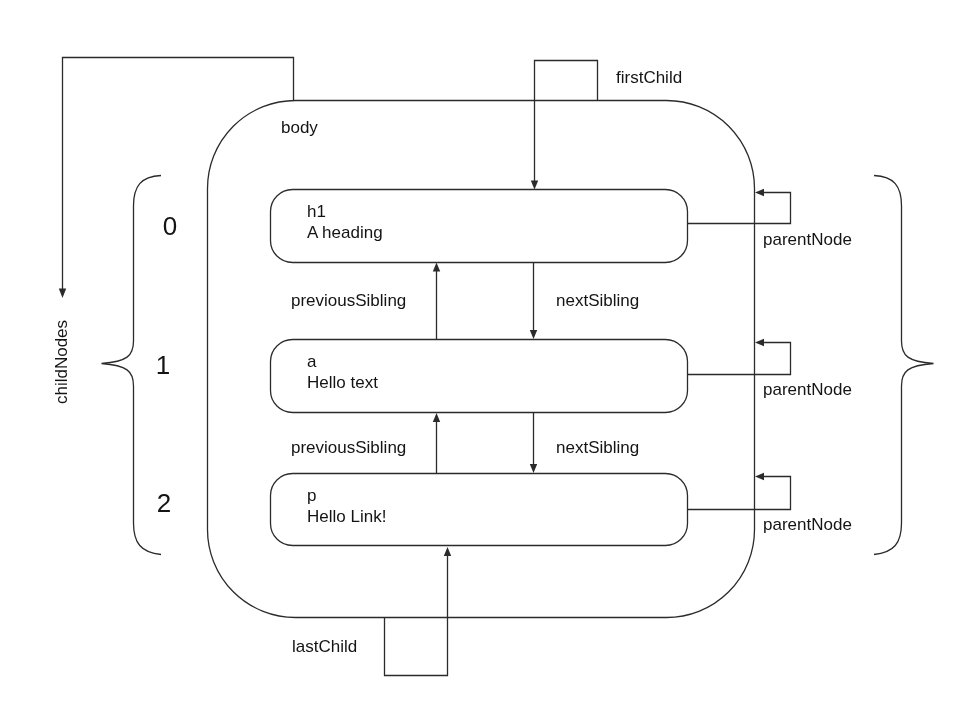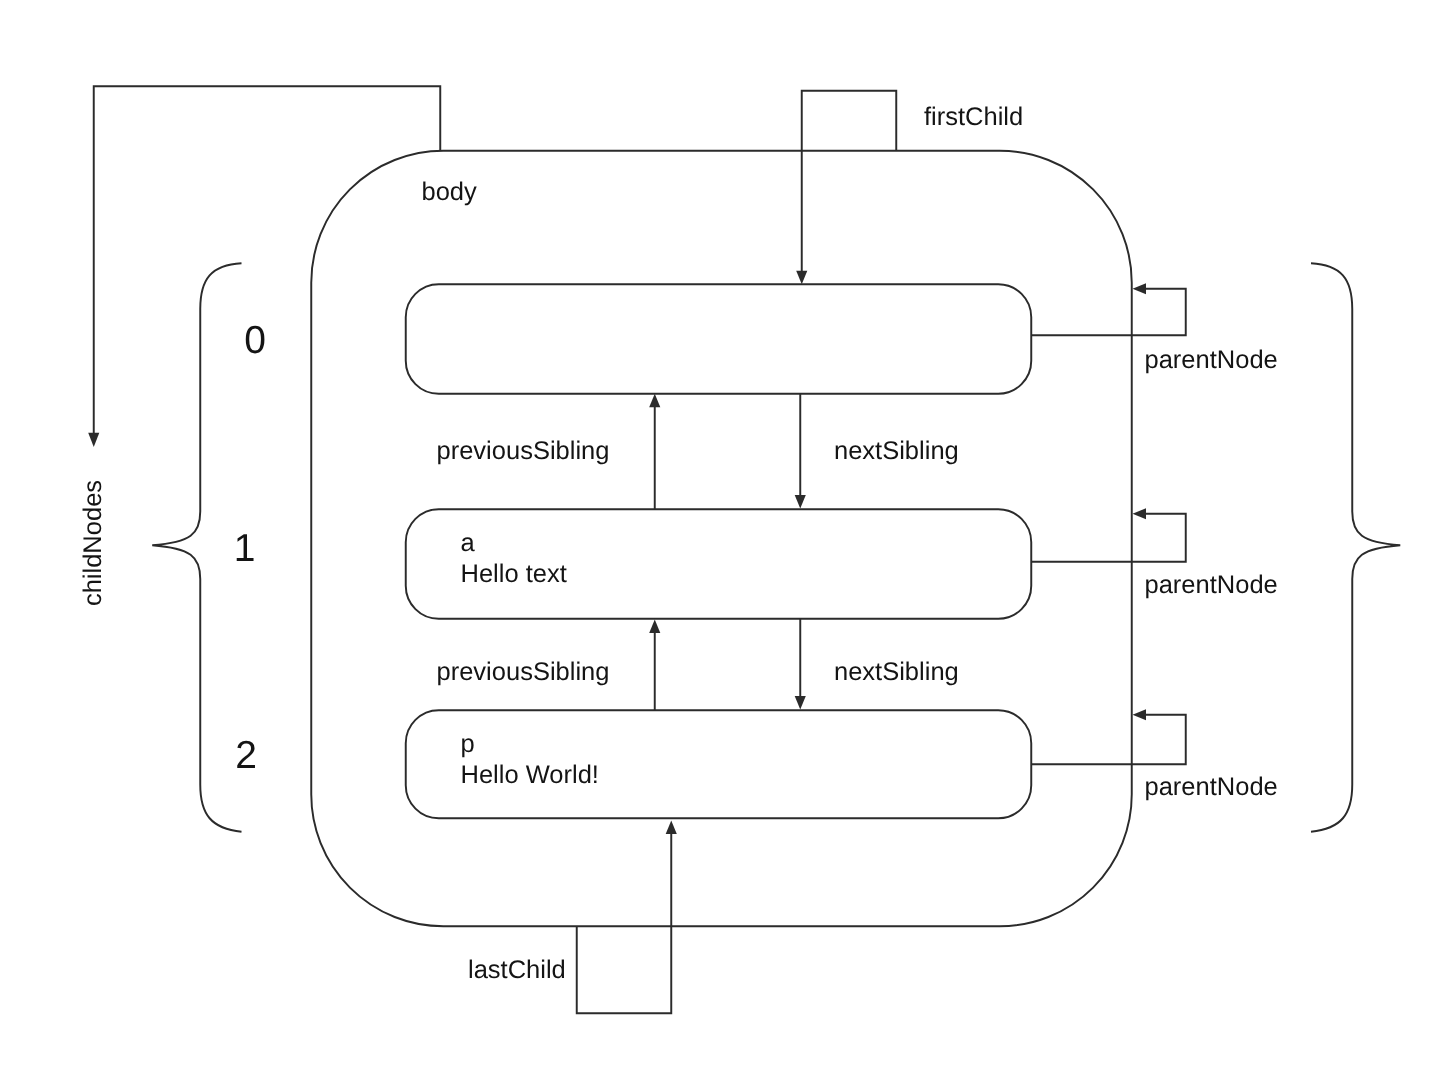--- a/index.html
+++ b/index.html
@@ -88,29 +88,33 @@
   <div class="lbl" style="left:281px;top:118px;text-align:center;">body</div>
 
   <div class="lbl" style="left:616px;top:68px;text-align:center;">firstChild</div>
   <div class="lbl" style="left:763px;top:230px;">parentNode</div>
   <div class="lbl" style="left:763px;top:380px;">parentNode</div>
   <div class="lbl" style="left:763px;top:515px;">parentNode</div>
   <div class="lbl" style="left:291px;top:291px;">previousSibling</div>
   <div class="lbl" style="left:556px;top:291px;">nextSibling</div>
   <div class="lbl" style="left:291px;top:438px;">previousSibling</div>
   <div class="lbl" style="left:556px;top:438px;">nextSibling</div>
-  <div class="lbl" style="left:292px;top:637px;margin-left:20px;">lastChild</div>
+  <div class="lbl" style="left:292px;top:637px;">lastChild</div>
   <div class="lbl rot">childNodes</div>
 
   <div class="idx" style="left:158px;top:212px;">0</div>
   <div class="idx" style="left:151px;top:351px;">1</div>
   <div class="idx" style="left:152px;top:489px;">2</div>
 
+  <div class="node-text" style="left:307px;top:202px;">
+    <div>h1</div>
+    <div>A heading</div>
+  </div>
   <div class="node-text" style="left:307px;top:352px;">
     <div>a</div>
     <div>Hello text</div>
   </div>
   <div class="node-text" style="left:307px;top:486px;">
     <div>p</div>
-    <div>Hello World!</div>
+    <div>Hello Link!</div>
   </div>
 
 </div>
 
 </body></html>

